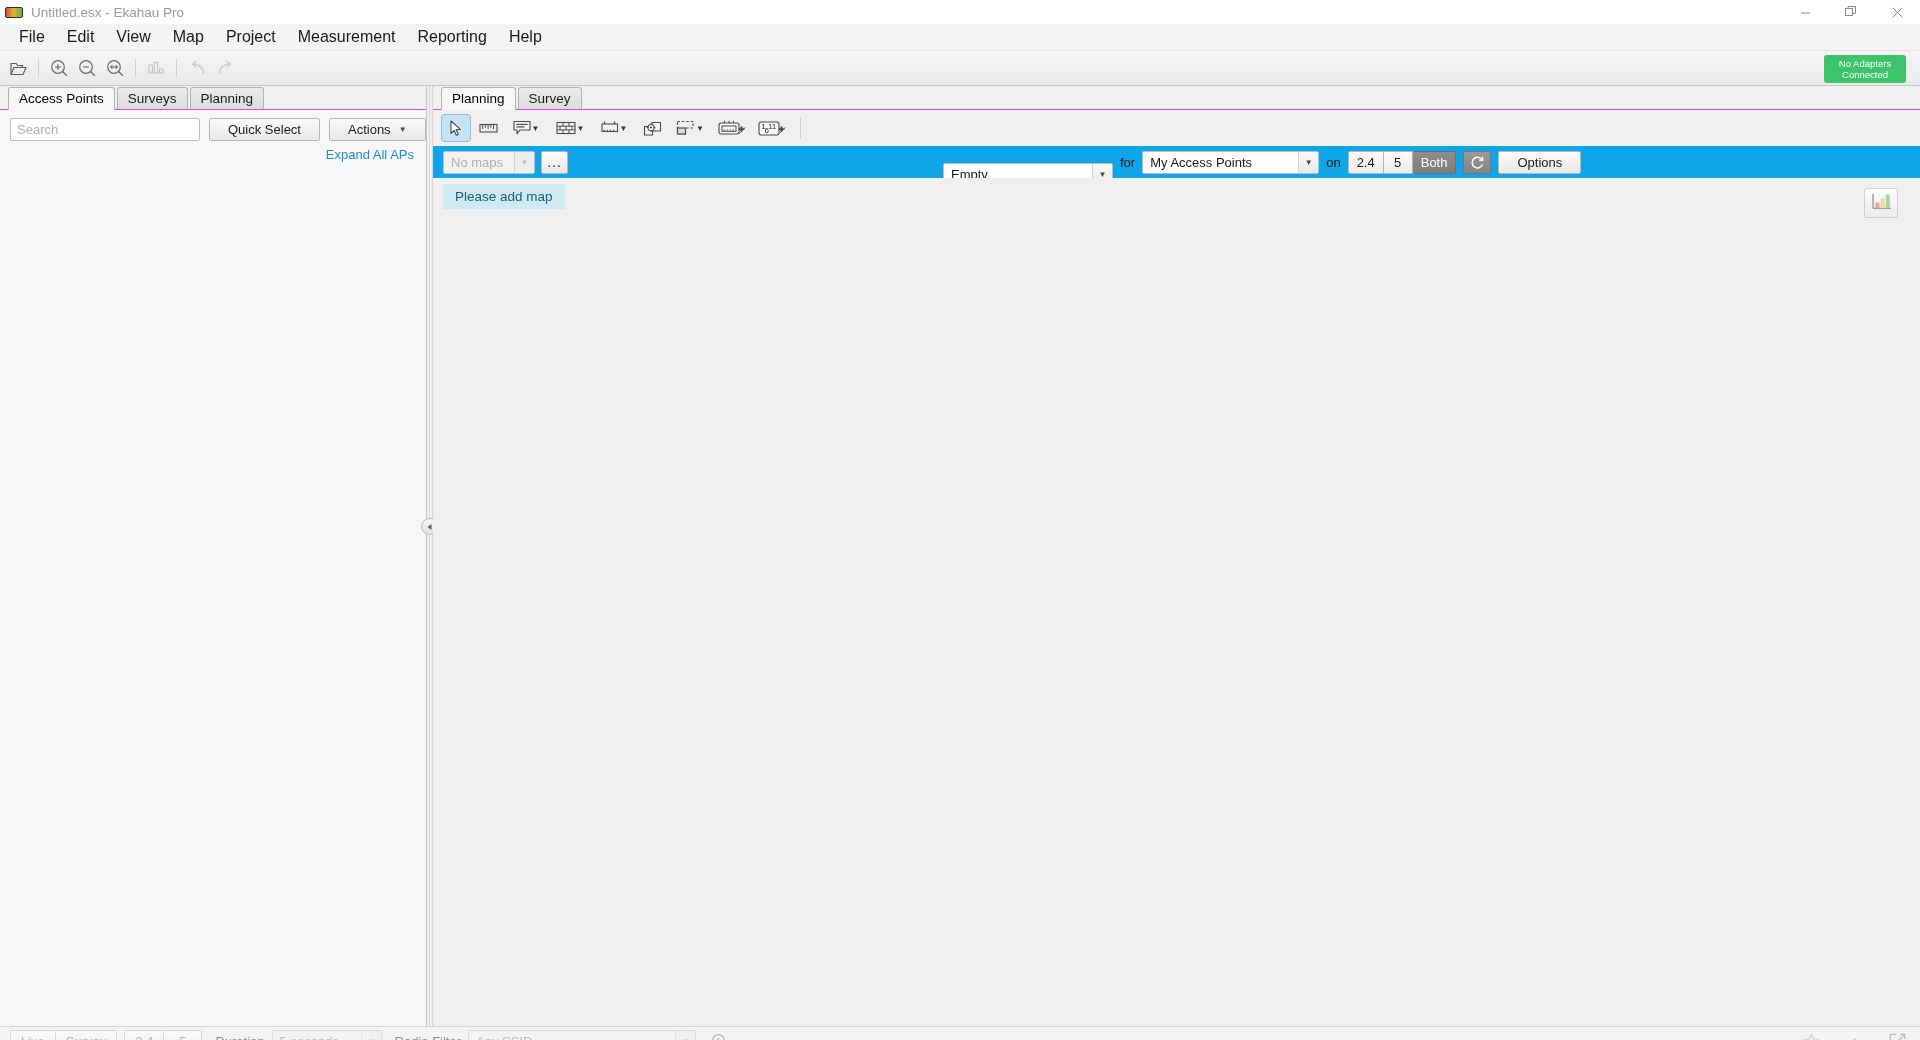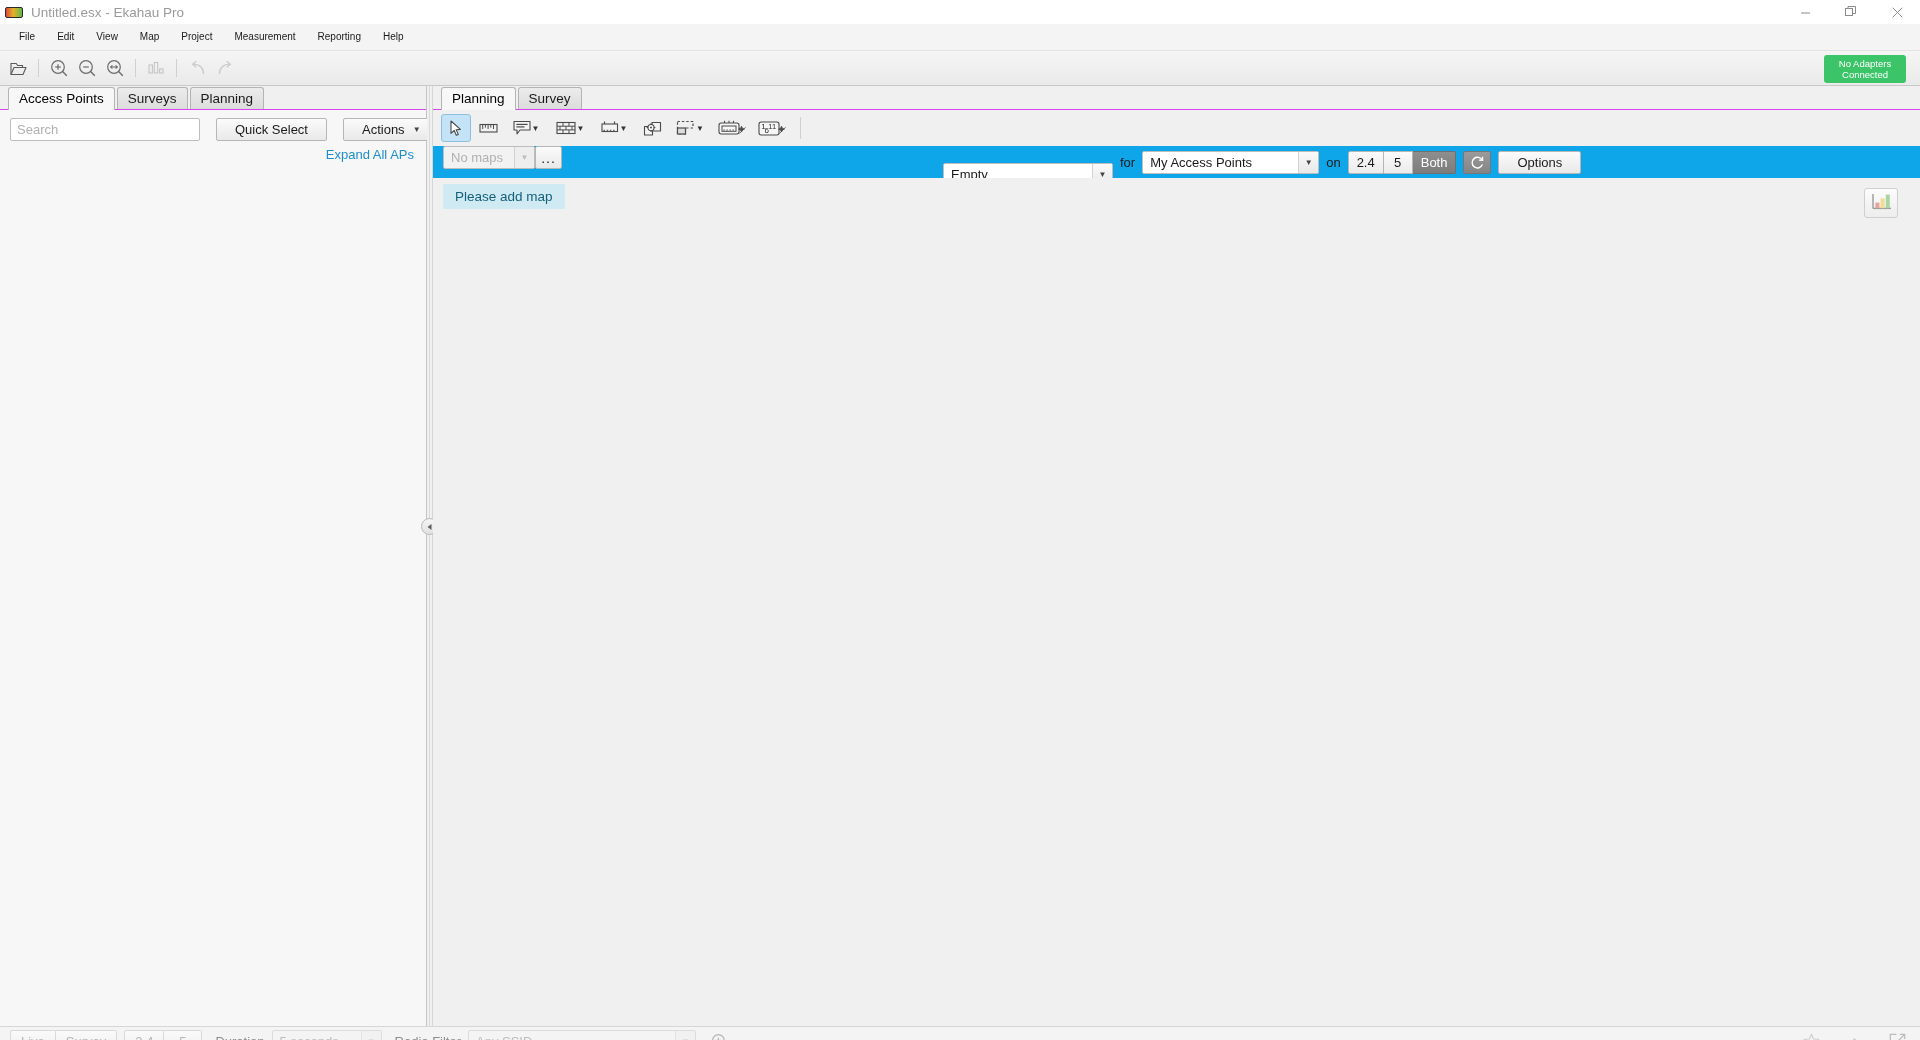--- a/index.html
+++ b/index.html
@@ -32,21 +32,21 @@
     color: #8b8b8b;
   }
 
   
   .menubar {
     height: 27px; background: #f4f4f4;
     display: flex; align-items: center; padding-left: 8px;
     border-bottom: 1px solid #e3e3e3;
   }
   .menu-item {
-    padding: 4px 11px; font-size: 10px; color: #1a1a1a; line-height: 1;
+    padding: 4px 11px; font-size: 16px; color: #1a1a1a; line-height: 1;
   }
 
   
   .maintoolbar {
     height: 35px;
     background: linear-gradient(180deg,#f5f5f5 0%,#eaeaea 100%);
     border-bottom: 1px solid #c8c8c8;
     display: flex; align-items: center; padding-left: 4px;
     position: relative;
   }
@@ -84,21 +84,21 @@
     display: flex; align-items: center;
     font-size: 13.5px; color: #1a1a1a;
     background: linear-gradient(180deg,#ececec,#dcdcdc);
     border: 1px solid #b4b4b4; border-bottom: none;
     border-radius: 3px 3px 0 0; margin-right: 2px;
   }
   .tab.active {
     background: #f7f7f7; color: #000;
     margin-bottom: -1px; height: 23px;
   }
-  .panel-controls { padding: 8px 10px 0 10px; display: flex; align-items: center; gap: 16px; }
+  .panel-controls { padding: 8px 10px 0 10px; display: flex; align-items: center; gap: 9px; }
   .search-input {
     flex: 1; height: 23px; padding: 0 6px;
     border: 1px solid #bdbdbd; background: #ffffff;
     font-family: "Liberation Sans", sans-serif; font-size: 13px; color: #333;
     border-radius: 2px;
   }
   .search-input::placeholder { color: #b0b0b0; }
   .btn {
     height: 23px; padding: 0 18px;
     display: flex; align-items: center; justify-content: center;
@@ -138,22 +138,22 @@
     width: 30px; height: 28px; display: flex; align-items: center; justify-content: center;
     border: 1px solid transparent; border-radius: 3px; margin-right: 2px;
   }
   .map-tool.active { background: #c5e3f7; border-color: #8fbede; }
   .map-tool.wide { width: 42px; }
   .tool-caret { font-size: 8px; color: #333; margin-left: 1px; }
   .map-tool-sep { width: 1px; height: 22px; background: #cfcfcf; margin: 0 7px; }
 
   
   .mapcontrols {
-    height: 32px; display: flex; 
-    padding-left: 10px; position: relative;
+    height: 32px; display: flex; align-items: center;
+    padding-left: 10px; gap: 6px; position: relative;
   }
   .combo {
     height: 23px; display: flex; align-items: center;
     border: 1px solid #bdbdbd; background: #fff; border-radius: 2px;
     font-size: 13px; color: #1a1a1a; padding-left: 7px;
     position: relative;
   }
   .combo .cb-arrow {
     width: 20px; height: 21px; margin-left: auto;
     display: flex; align-items: center; justify-content: center;

